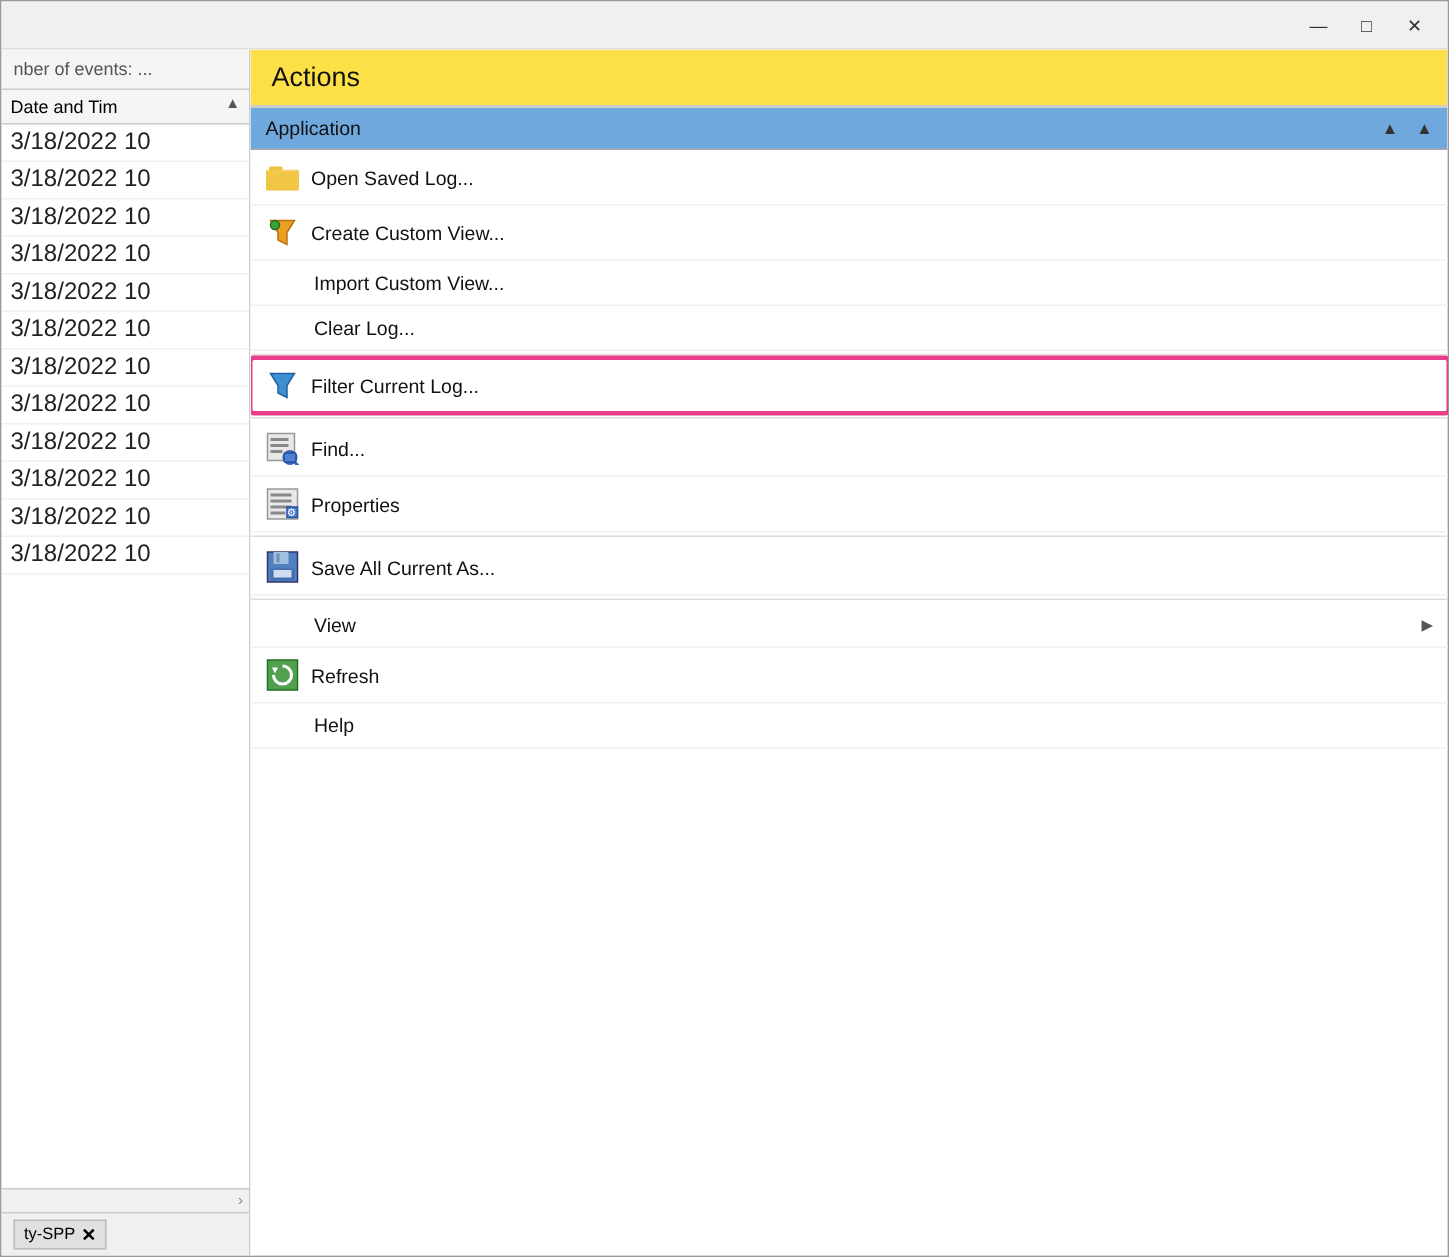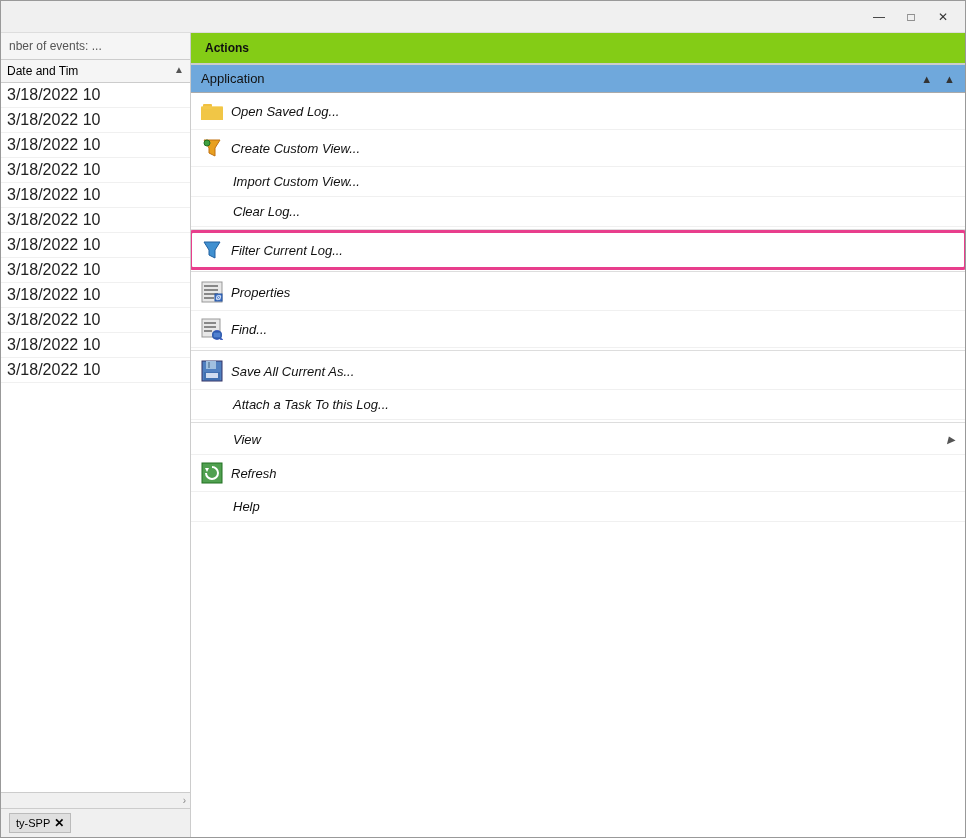--- a/index.html
+++ b/index.html
@@ -54,21 +54,21 @@
 
     
     .main-content {
       flex: 1;
       display: flex;
       overflow: hidden;
     }
 
     
     .left-panel {
-      width: 190px;
+      width: 166px;
       background: #ffffff;
       border-right: 1px solid #ccc;
       display: flex;
       flex-direction: column;
       overflow: hidden;
     }
 
     .left-header {
       background: #f5f5f5;
       border-bottom: 1px solid #ccc;
@@ -156,25 +156,25 @@
     
     .right-panel {
       flex: 1;
       background: #ffffff;
       display: flex;
       flex-direction: column;
       overflow: hidden;
     }
 
     .actions-header {
-      background: #84cc16;
+      background: #fde047;
       border-bottom: 2px solid #ccc;
       padding: 8px 14px;
-      font-size: 12px;
-      font-weight: bold;
+      font-size: 18px;
+      font-weight: normal;
       color: #111;
     }
 
     .actions-section-header {
       display: flex;
       align-items: center;
       justify-content: space-between;
       background: #6fa8dc;
       padding: 6px 10px;
       color: #111;
@@ -190,21 +190,20 @@
 
     .actions-right-scroll {
       display: flex;
       align-items: center;
       gap: 4px;
     }
 
     .actions-list {
       flex: 1;
       overflow-y: auto;
-      font-style: italic;
     }
 
     .action-item {
       display: flex;
       align-items: center;
       padding: 7px 10px;
       cursor: pointer;
       border-bottom: 1px solid #f0f0f0;
       gap: 8px;
     }
@@ -352,64 +351,61 @@
           <div class="action-item highlighted" style="position: relative;">
             <div class="action-icon">
               <svg width="20" height="20" viewBox="0 0 20 20">
           <polygon points="2,2 18,2 13,10 13,18 7,15 7,10" fill="#4090d0" stroke="#2060a0" stroke-width="1"></polygon>
         </svg>
             </div>
             <span class="action-label">Filter Current Log...</span>
             <div class="highlight-box" style="inset: -2px; border: 3px solid rgb(232, 62, 140); border-radius: 4px; pointer-events: none; position: absolute; z-index: 10;"></div>
           </div>
           <div class="divider"></div>
+          <div class="action-item">
+            <div class="action-icon">
+              <svg width="22" height="22" viewBox="0 0 22 22">
+          <rect x="1" y="1" width="18" height="18" fill="#e8e8e8" stroke="#999" stroke-width="1"></rect>
+          <rect x="3" y="4" width="12" height="2" fill="#888"></rect>
+          <rect x="3" y="8" width="12" height="2" fill="#888"></rect>
+          <rect x="3" y="12" width="8" height="2" fill="#888"></rect>
+          <circle cx="16" cy="17" r="4" fill="none" stroke="#4060c0" stroke-width="2"></circle>
+          <line x1="19" y1="20" x2="22" y2="23" stroke="#4060c0" stroke-width="2"></line>
+          <rect x="12" y="14" width="8" height="6" fill="#5080d0" stroke="#2050a0" stroke-width="1" rx="1"></rect>
+        </svg>
+            </div>
+            <span class="action-label">Find...</span>
+          </div>
           <div class="action-item">
             <div class="action-icon">
               <svg width="22" height="22" viewBox="0 0 22 22">
           <rect x="1" y="1" width="20" height="20" fill="#e8e8e8" stroke="#999" stroke-width="1"></rect>
           <rect x="3" y="4" width="14" height="2" fill="#888"></rect>
           <rect x="3" y="8" width="14" height="2" fill="#888"></rect>
           <rect x="3" y="12" width="14" height="2" fill="#888"></rect>
           <rect x="3" y="16" width="10" height="2" fill="#888"></rect>
           <rect x="14" y="13" width="7" height="7" fill="#5080d0" stroke="#2050a0" stroke-width="1"></rect>
           <text x="17" y="19" font-size="7" fill="white" text-anchor="middle">⚙</text>
         </svg>
             </div>
             <span class="action-label">Properties</span>
           </div>
-          <div class="action-item">
-            <div class="action-icon">
-              <svg width="22" height="22" viewBox="0 0 22 22">
-          <rect x="1" y="1" width="18" height="18" fill="#e8e8e8" stroke="#999" stroke-width="1"></rect>
-          <rect x="3" y="4" width="12" height="2" fill="#888"></rect>
-          <rect x="3" y="8" width="12" height="2" fill="#888"></rect>
-          <rect x="3" y="12" width="8" height="2" fill="#888"></rect>
-          <circle cx="16" cy="17" r="4" fill="none" stroke="#4060c0" stroke-width="2"></circle>
-          <line x1="19" y1="20" x2="22" y2="23" stroke="#4060c0" stroke-width="2"></line>
-          <rect x="12" y="14" width="8" height="6" fill="#5080d0" stroke="#2050a0" stroke-width="1" rx="1"></rect>
-        </svg>
-            </div>
-            <span class="action-label">Find...</span>
-          </div>
           <div class="divider"></div>
           <div class="action-item">
             <div class="action-icon">
               <svg width="22" height="22" viewBox="0 0 22 22">
           <rect x="1" y="1" width="20" height="20" fill="#5080c0" stroke="#336" stroke-width="1"></rect>
           <rect x="5" y="1" width="10" height="8" fill="#a0c0e0"></rect>
           <rect x="7" y="2" width="2" height="6" fill="#7090b0"></rect>
           <rect x="3" y="12" width="16" height="8" fill="#4070b0"></rect>
           <rect x="5" y="13" width="12" height="5" fill="#d0ddf0"></rect>
         </svg>
             </div>
             <span class="action-label">Save All Current As...</span>
           </div>
-          <div class="action-item no-icon">
-            <span class="action-label">Attach a Task To this Log...</span>
-          </div>
           <div class="divider"></div>
           <div class="action-item no-icon has-submenu">
             <span class="action-label">View</span>
             <span class="submenu-arrow">▶</span>
           </div>
           <div class="action-item">
             <div class="action-icon">
               <svg width="22" height="22" viewBox="0 0 22 22">
           <rect x="1" y="1" width="20" height="20" fill="#50a050" stroke="#207020" stroke-width="1"></rect>
           <path d="M11,5 A6,6 0 1,1 5,11" fill="none" stroke="white" stroke-width="2"></path>

